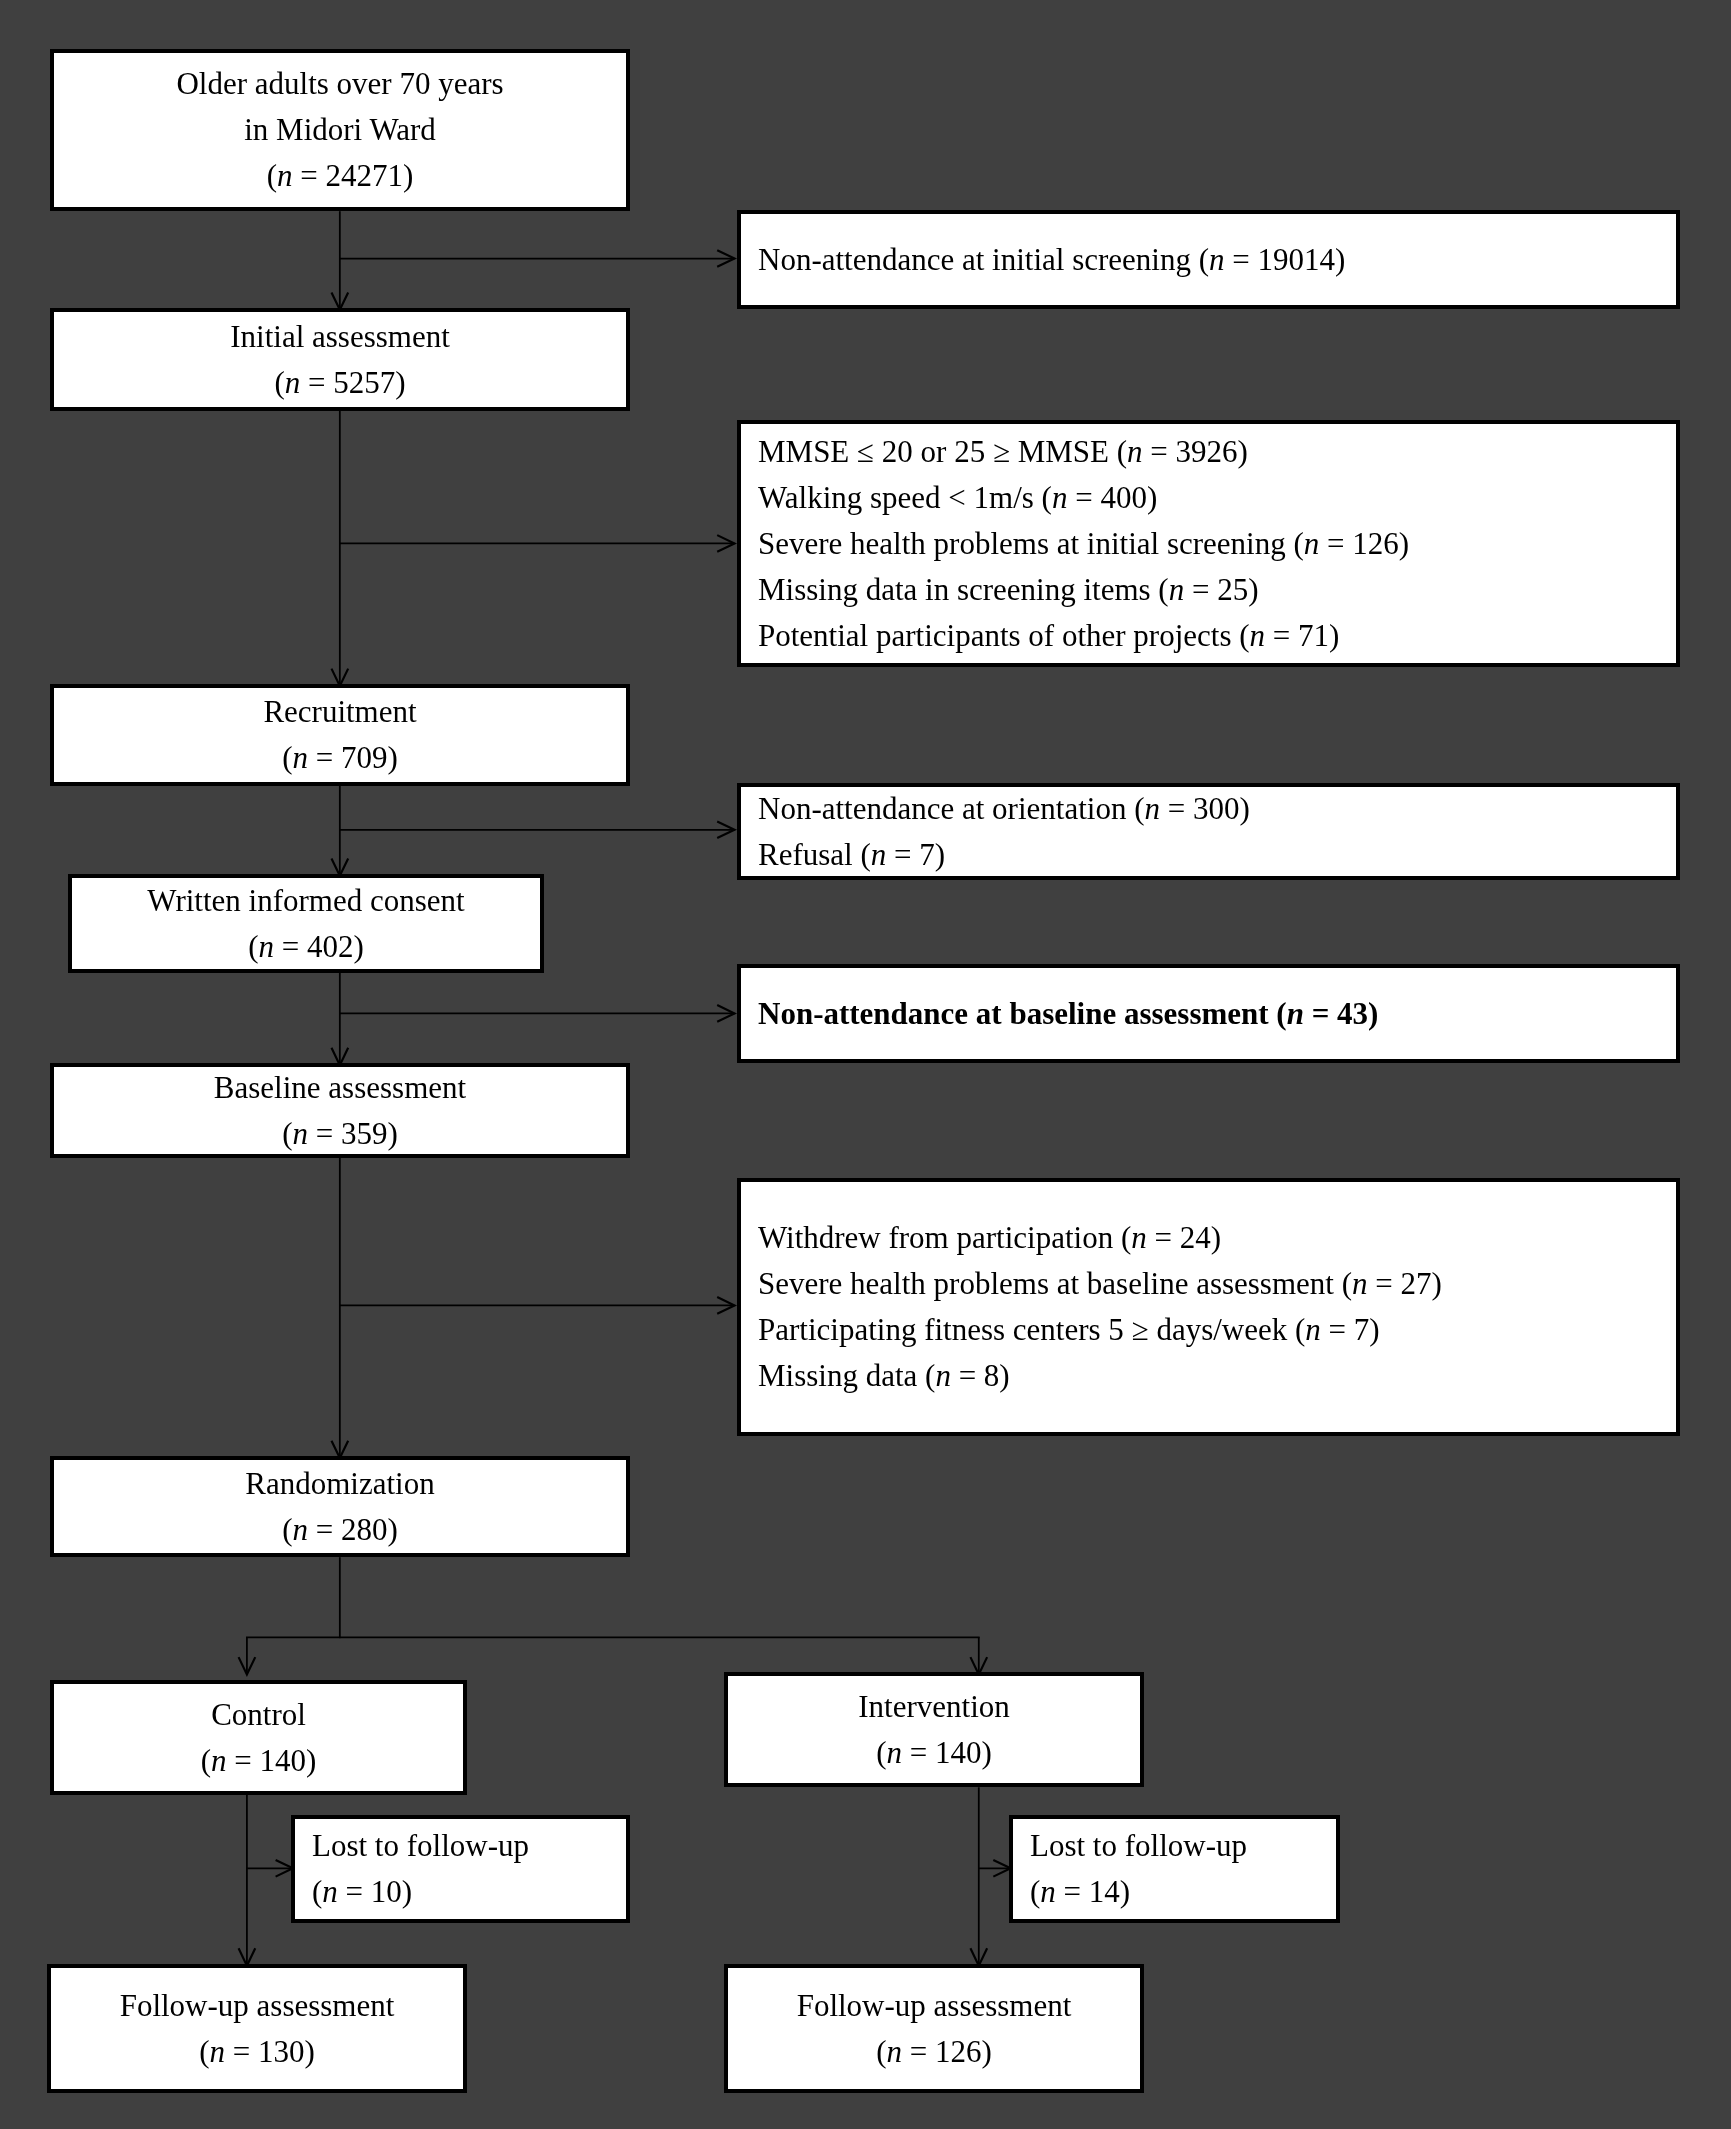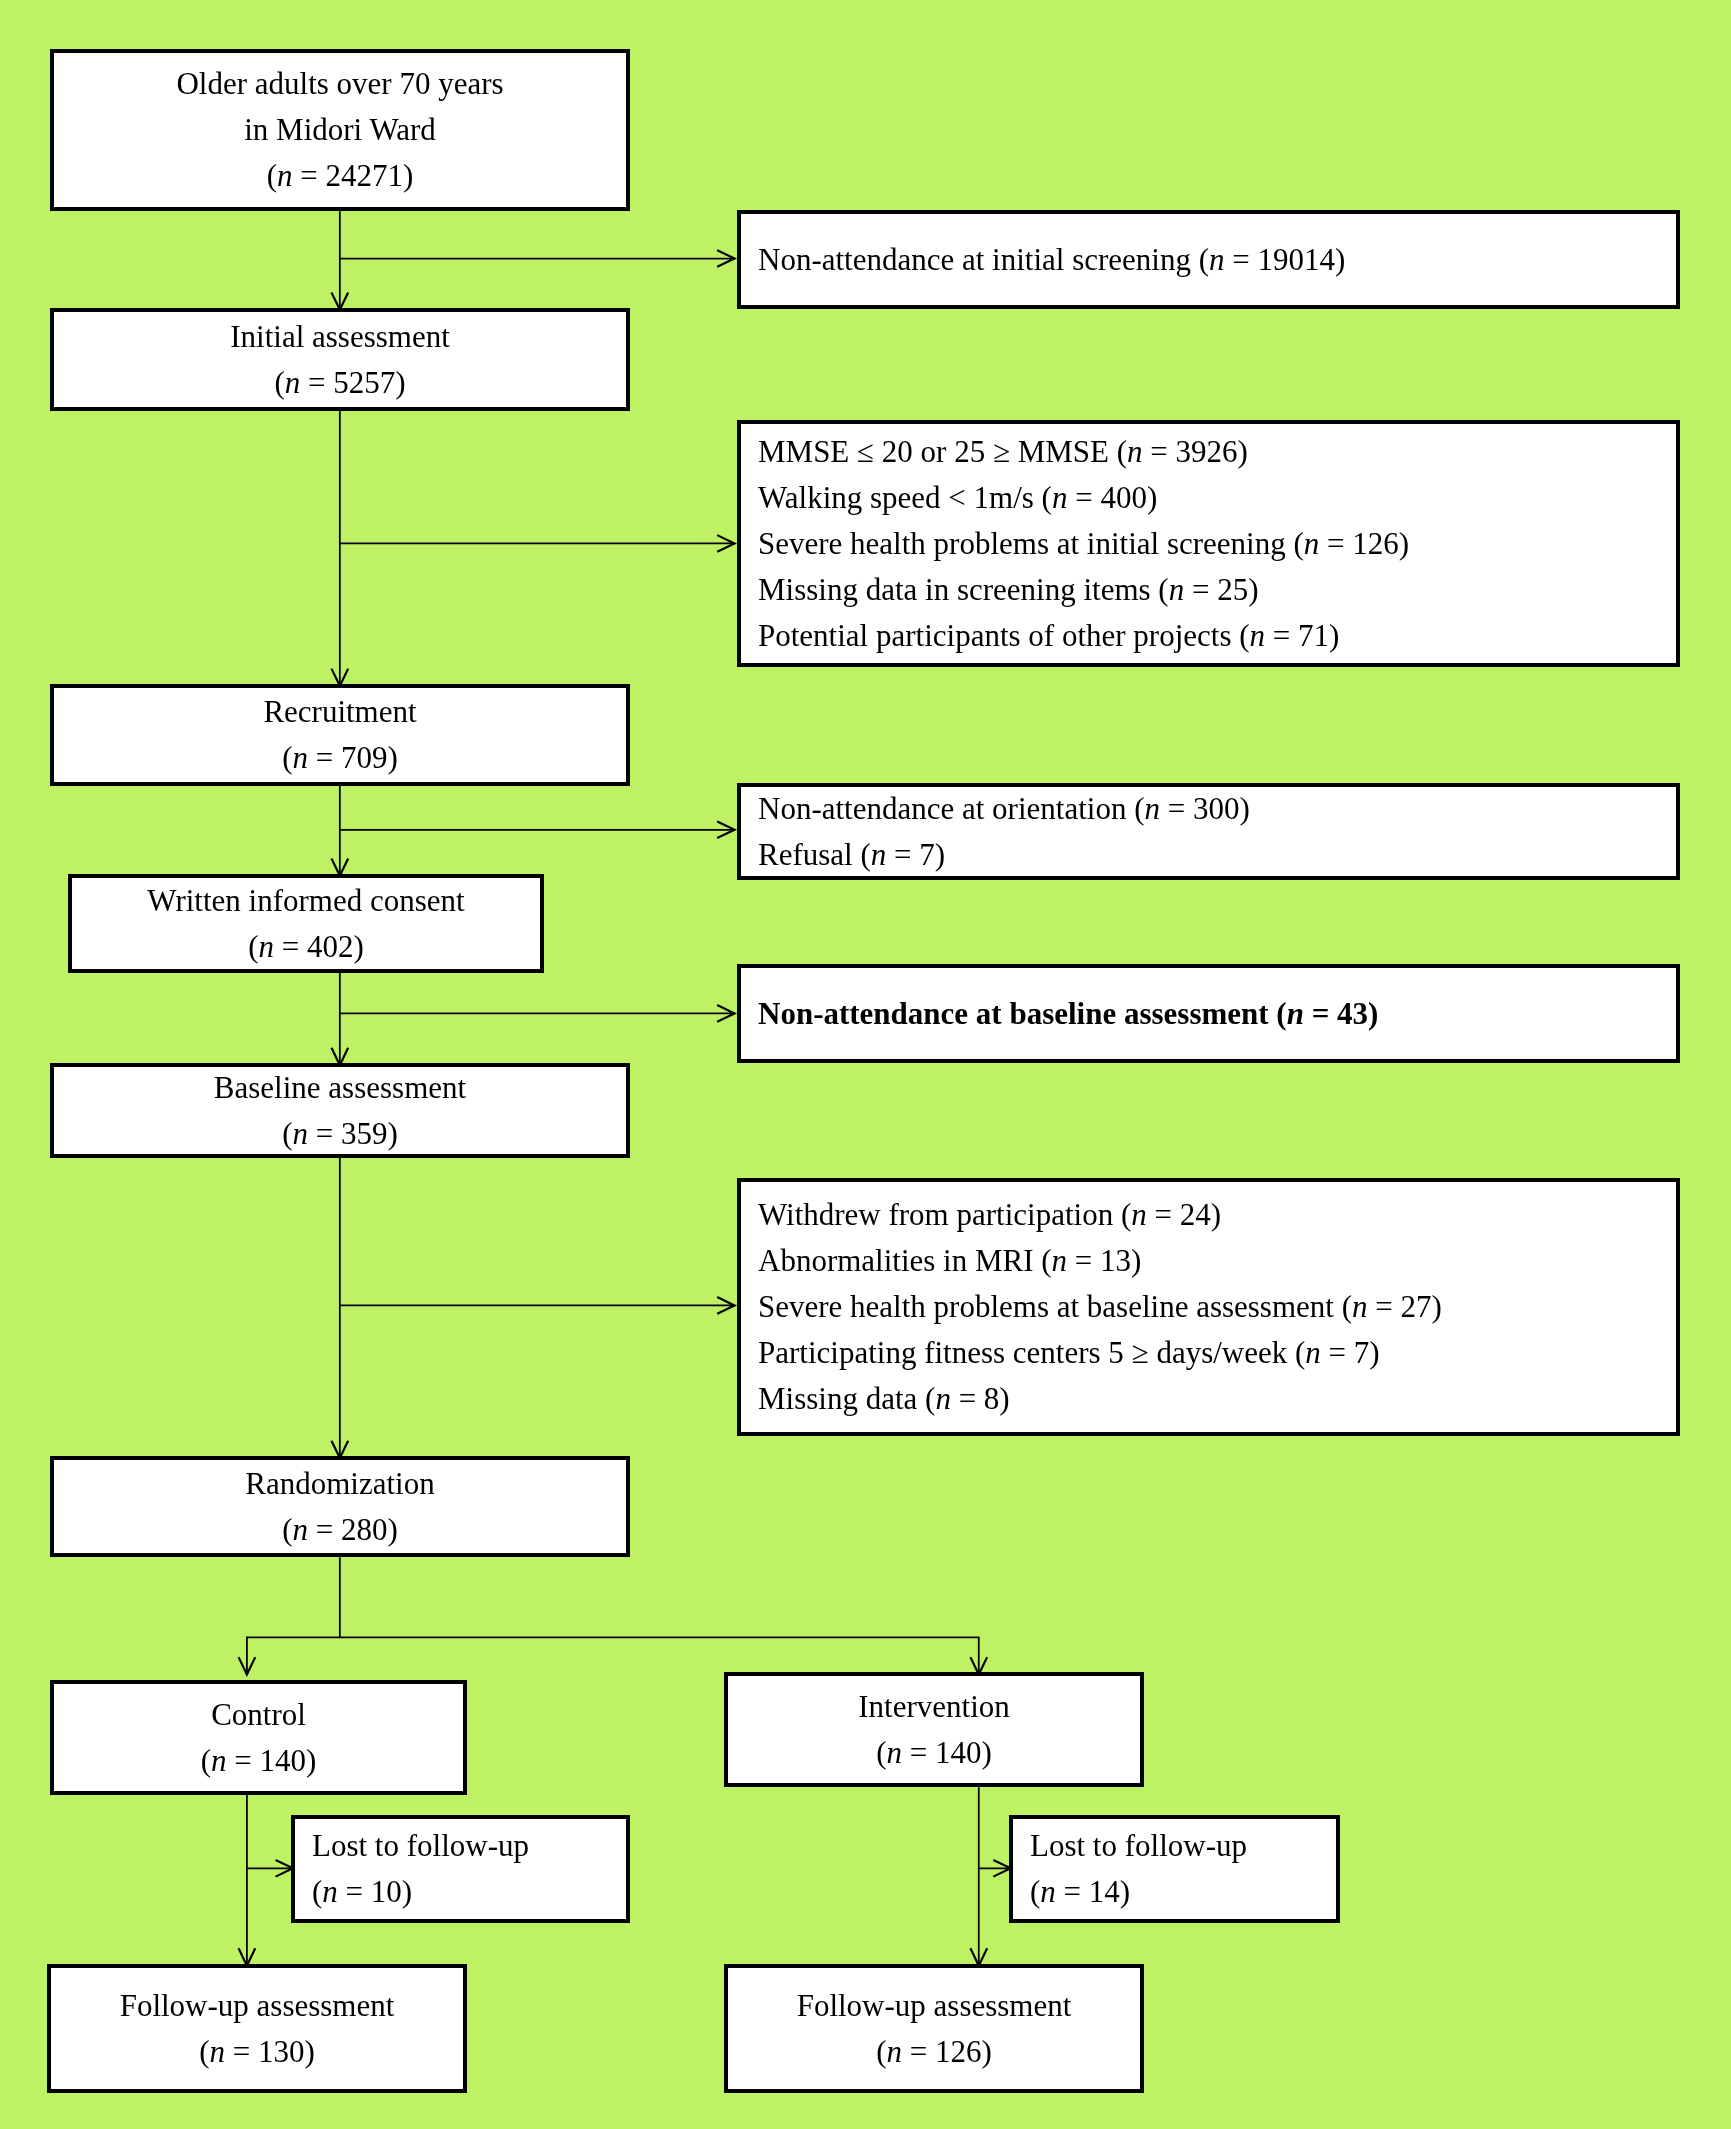--- a/index.html
+++ b/index.html
@@ -4,21 +4,21 @@
 <style>
   html, body {
     margin: 0;
     padding: 0;
     background: #ffffff;
   }
   .page {
     position: relative;
     width: 1731px;
     height: 2129px;
-    background: #bef264;
+    background: #404040;
     color: #000000;
     font-family: "Liberation Serif", "DejaVu Serif", serif;
   }
   .box {
     position: absolute;
     box-sizing: border-box;
     border: 4.4px solid #000000;
     background: #ffffff;
     display: flex;
     flex-direction: column;
@@ -121,21 +121,20 @@
       <div class="line">Non-attendance at baseline assessment (<i>n</i> = 43)</div>
     </div>
 
   <div class="box center" style="left:50px; top:1063px; width:580px; height:95px;">
       <div class="line">Baseline assessment</div>
       <div class="line">(<i>n</i> = 359)</div>
     </div>
 
   <div class="box left" style="left:737px; top:1178px; width:943px; height:258px;">
       <div class="line">Withdrew from participation (<i>n</i> = 24)</div>
-      <div class="line">Abnormalities in MRI (<i>n</i> = 13)</div>
       <div class="line">Severe health problems at baseline assessment (<i>n</i> = 27)</div>
       <div class="line">Participating fitness centers 5 ≥ days/week (<i>n</i> = 7)</div>
       <div class="line">Missing data (<i>n</i> = 8)</div>
     </div>
 
   <div class="box center" style="left:50px; top:1456px; width:580px; height:101px;">
       <div class="line">Randomization</div>
       <div class="line">(<i>n</i> = 280)</div>
     </div>
 

